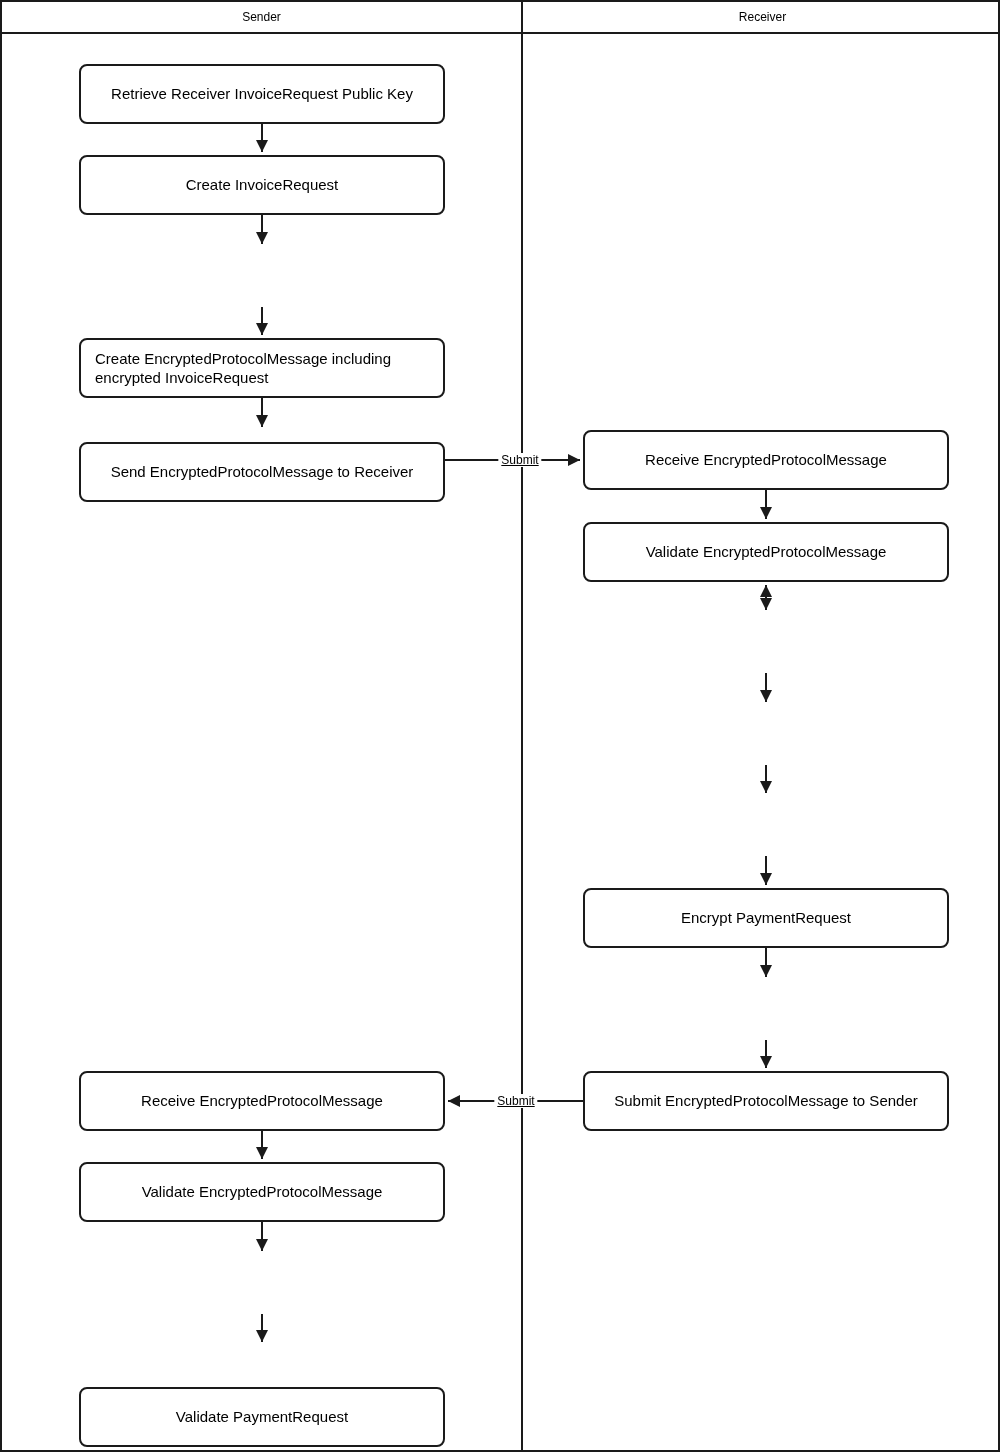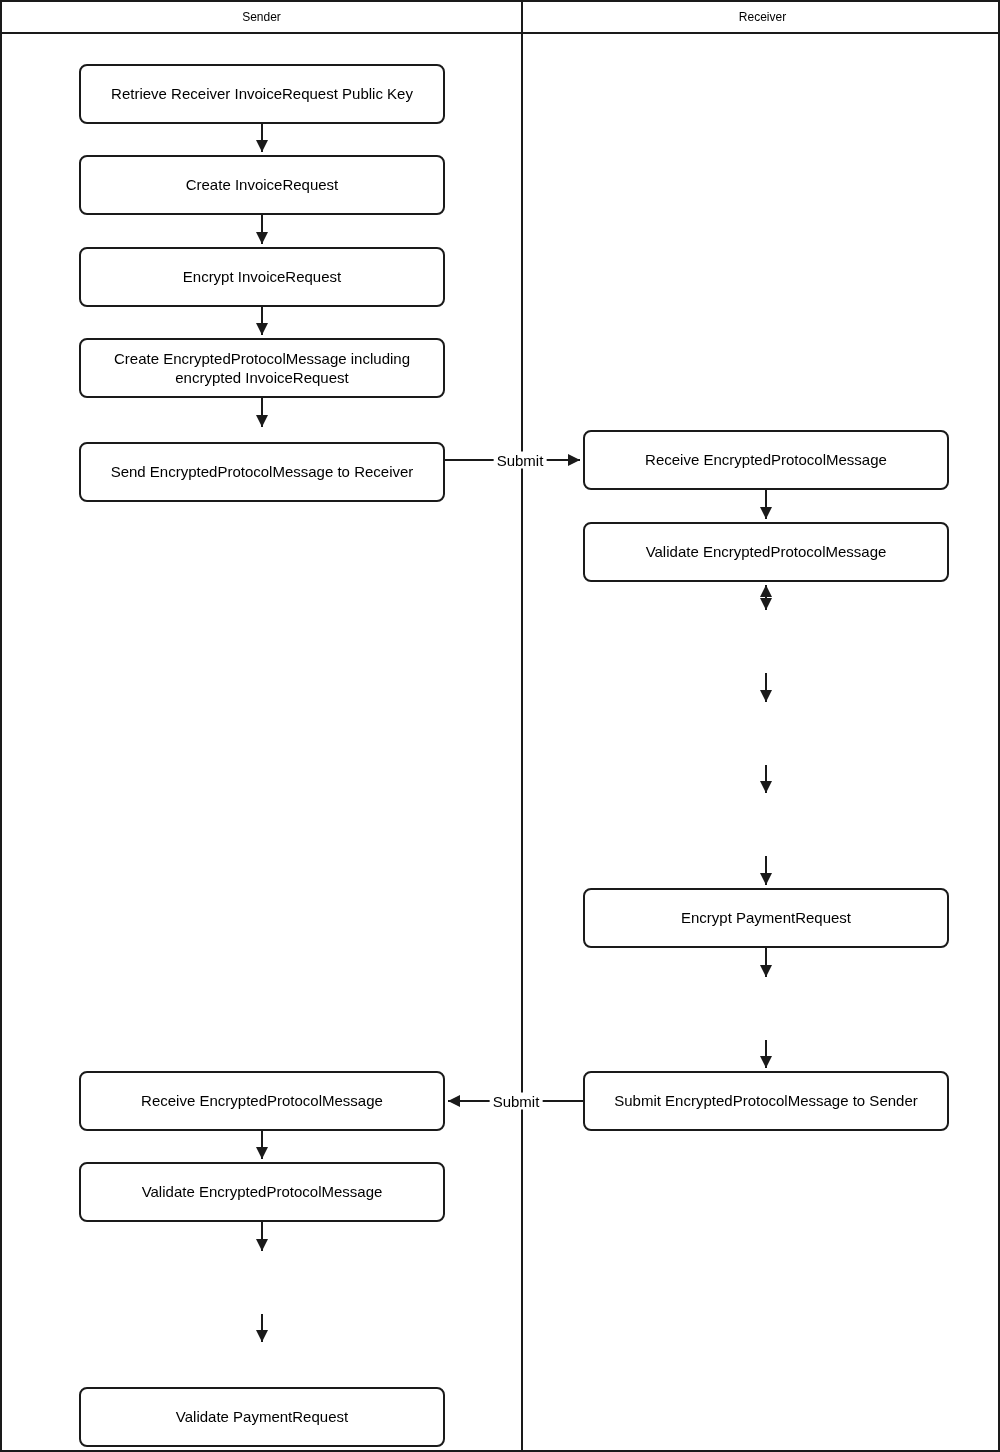--- a/index.html
+++ b/index.html
@@ -28,39 +28,39 @@
   .lane-header.sender{left:0;width:519px;}
   .lane-header.receiver{left:521px;width:479px;}
   .node{
     position:absolute;
     width:366px;height:60px;
     background:#ffffff;
     border:2px solid #1a1a1a;
     border-radius:8px;
     box-sizing:border-box;
     display:flex;align-items:center;justify-content:center;
-    text-align:center;
     font-size:15px;line-height:1.3;color:#000000;
     padding:2px 14px;
     z-index:2;
   }
   .lane-sender .node, .node.sender-col{left:77px;}
   .node.receiver-col{left:581px;}
   svg.connectors{
     position:absolute;top:0;left:0;width:1000px;height:1452px;
     z-index:1;
   }
   .edge-label{
     position:absolute;
     transform:translate(-50%,-50%);
     background:#ffffff;
     padding:0 3px;
-    font-size:15px;color:#000000;
+    font-size:12px;color:#000000;
     z-index:3;
     white-space:nowrap;
+    text-decoration:underline;
   }
 </style>
 </head>
 <body>
 
 <div id="canvas">
 
   <div class="header-row"></div>
   <div class="lane-header sender">Sender</div>
   <div class="lane-header receiver">Receiver</div>
@@ -89,21 +89,20 @@
     <line x1="764" y1="854" x2="764" y2="883" stroke="#1a1a1a" stroke-width="2" marker-end="url(#arrow)"></line>
     <line x1="764" y1="946" x2="764" y2="975" stroke="#1a1a1a" stroke-width="2" marker-end="url(#arrow)"></line>
     <line x1="764" y1="1038" x2="764" y2="1066" stroke="#1a1a1a" stroke-width="2" marker-end="url(#arrow)"></line>
 
     <line x1="443" y1="458" x2="578" y2="458" stroke="#1a1a1a" stroke-width="2" marker-end="url(#arrow)"></line>
     <line x1="581" y1="1099" x2="446" y2="1099" stroke="#1a1a1a" stroke-width="2" marker-end="url(#arrow)"></line>
   </svg>
 
   <div class="node sender-col" style="top:62px">Retrieve Receiver InvoiceRequest Public Key</div>
   <div class="node sender-col" style="top:153px">Create InvoiceRequest</div>
-  <div class="node sender-col" style="top:245px">Encrypt InvoiceRequest</div>
   <div class="node sender-col" style="top:336px">Create EncryptedProtocolMessage including encrypted InvoiceRequest</div>
   <div class="node sender-col" style="top:440px">Send EncryptedProtocolMessage to Receiver</div>
   <div class="node sender-col" style="top:1069px">Receive EncryptedProtocolMessage</div>
   <div class="node sender-col" style="top:1160px">Validate EncryptedProtocolMessage</div>
   <div class="node sender-col" style="top:1385px">Validate PaymentRequest</div>
 
   <div class="node receiver-col" style="top:428px">Receive EncryptedProtocolMessage</div>
   <div class="node receiver-col" style="top:520px">Validate EncryptedProtocolMessage</div>
   <div class="node receiver-col" style="top:886px">Encrypt PaymentRequest</div>
   <div class="node receiver-col" style="top:1069px">Submit EncryptedProtocolMessage to Sender</div>

